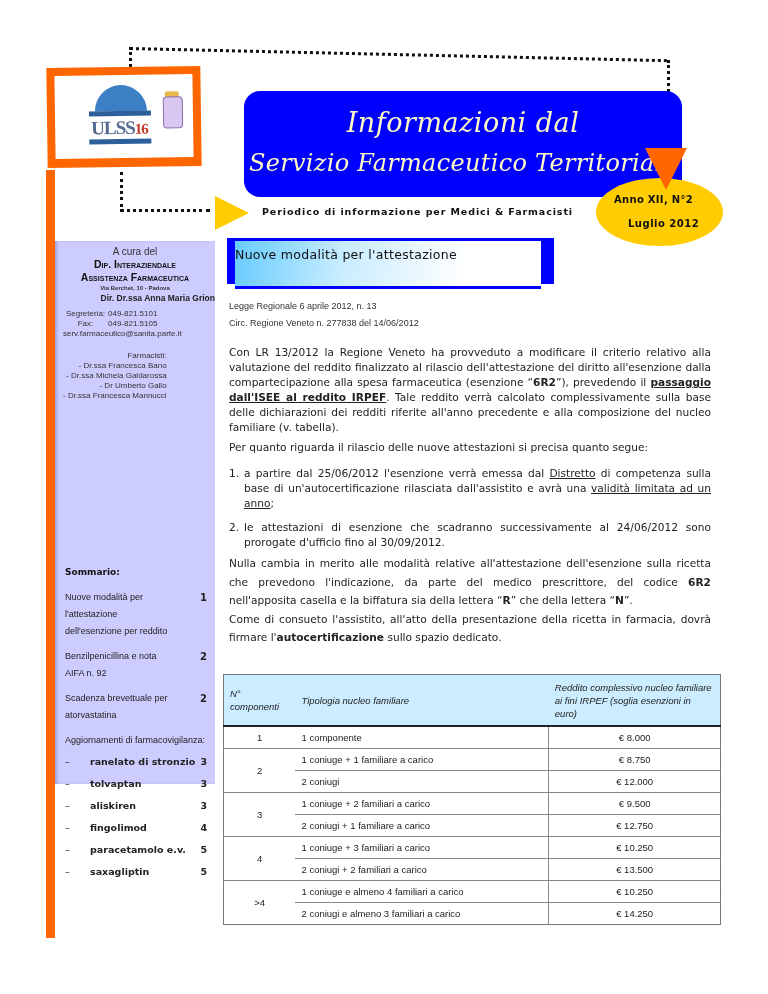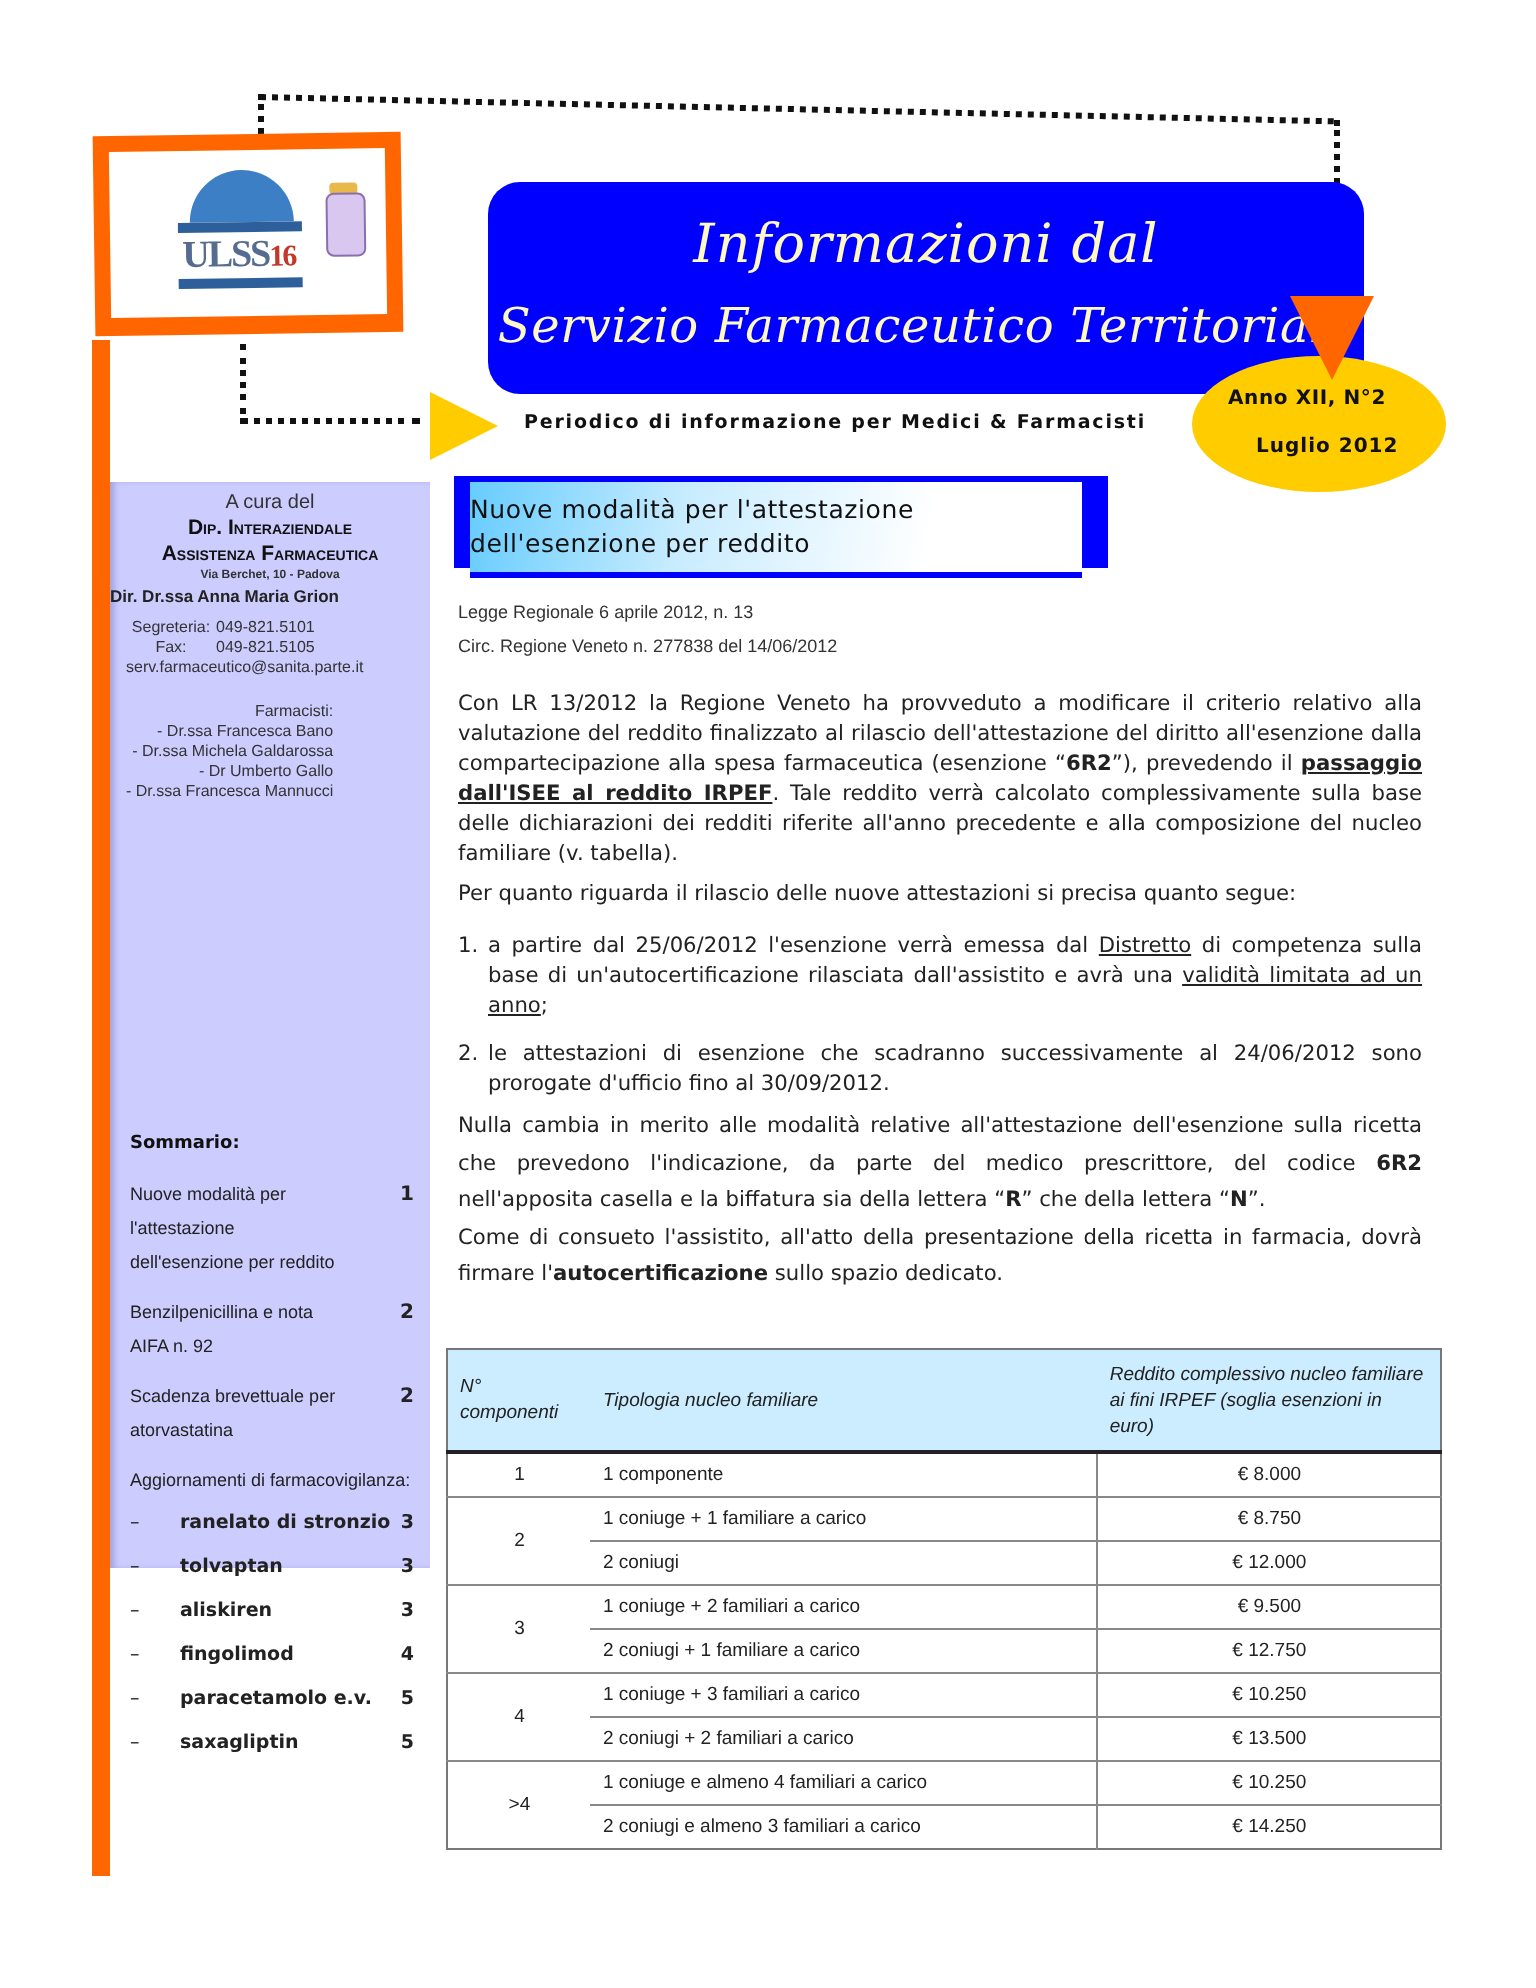--- a/index.html
+++ b/index.html
@@ -33,21 +33,21 @@
   .orange-tri { left: 645px; top: 148px; width: 0; height: 0; border-left: 21px solid transparent; border-right: 21px solid transparent; border-top: 42px solid #ff6600; }
   .issue { left: 614px; top: 194px; font-family: "DejaVu Sans", sans-serif; font-weight: bold; font-size: 10px; color: #111; letter-spacing: 0.3px; }
   .date { left: 628px; top: 218px; font-family: "DejaVu Sans", sans-serif; font-weight: bold; font-size: 10px; color: #111; letter-spacing: 0.5px; }
 
   
   .sidebar { left: 55px; top: 241px; width: 160px; height: 543px; background: #ccccff; box-shadow: inset 3px 0 3px -1px rgba(80,80,160,0.35); }
   .sb-cura { position: absolute; left: 0; right: 0; top: 5px; text-align: center; font-size: 10px; color: #333; }
   .sb-dip { position: absolute; left: 0; right: 0; top: 17px; text-align: center; font-size: 10.5px; font-weight: bold; font-variant: small-caps; color: #111; }
   .sb-dip2 { position: absolute; left: 0; right: 0; top: 30px; text-align: center; font-size: 10.5px; font-weight: bold; font-variant: small-caps; color: #111; }
   .sb-addr { position: absolute; left: 0; right: 0; top: 44px; text-align: center; font-size: 6px; font-weight: bold; color: #333; }
-  .sb-dir { position: absolute; left: 0; right: 0; top: 52px; text-align: left; font-size: 8.5px; font-weight: bold; color: #222; }
+  .sb-dir { position: absolute; left: 0; right: 0; top: 52px; text-align: right; font-size: 8.5px; font-weight: bold; color: #222; }
   .sb-contact { position: absolute; left: 8px; top: 68px; font-size: 8px; line-height: 10px; color: #333; }
   .sb-contact .row { display: flex; text-align: center; }
   .sb-contact .k { width: 45px; }
   .sb-staff { position: absolute; left: 8px; top: 110px; font-size: 8px; line-height: 10px; color: #333; text-align: right; }
 
   .sommario { position: absolute; left: 10px; top: 326px; font-family: "DejaVu Sans", sans-serif; font-weight: bold; font-size: 9px; color: #111; }
   .toc { position: absolute; left: 10px; top: 348px; width: 142px; font-family: "Liberation Sans", sans-serif; font-size: 9px; color: #222; }
   .toc-item { display: flex; justify-content: space-between; line-height: 17px; margin-bottom: 8px; }
   .toc-item .t { width: 110px; }
   .toc-item .p { font-family: "DejaVu Sans", sans-serif; font-weight: bold; font-size: 10px; }
@@ -188,21 +188,20 @@
         <span class="t">saxagliptin</span>
         <span class="p">5</span>
       </div>
   </div>
 </div>
 
 <div class="abs art-box-back"></div>
 <div class="abs art-box">
   <div class="art-title">
     <div>Nuove modalità per l'attestazione</div>
-    <div>dell'esenzione per reddito</div>
   </div>
 </div>
 
 <div class="abs law">
   <div>Legge Regionale 6 aprile 2012, n. 13</div>
   <div>Circ. Regione Veneto n. 277838 del 14/06/2012</div>
 </div>
 
 <div class="abs body-text p1"><span>Con LR 13/2012 la Regione Veneto ha provveduto a modificare il criterio relativo alla valutazione del reddito finalizzato al rilascio dell'attestazione del diritto all'esenzione dalla compartecipazione alla spesa farmaceutica (esenzione “</span><b>6R2</b><span>”), prevedendo il </span><b><u>passaggio dall'ISEE al reddito IRPEF</u></b><span>. Tale reddito verrà calcolato complessivamente sulla base delle dichiarazioni dei redditi riferite all'anno precedente e alla composizione del nucleo familiare (v. tabella).</span></div>
 

